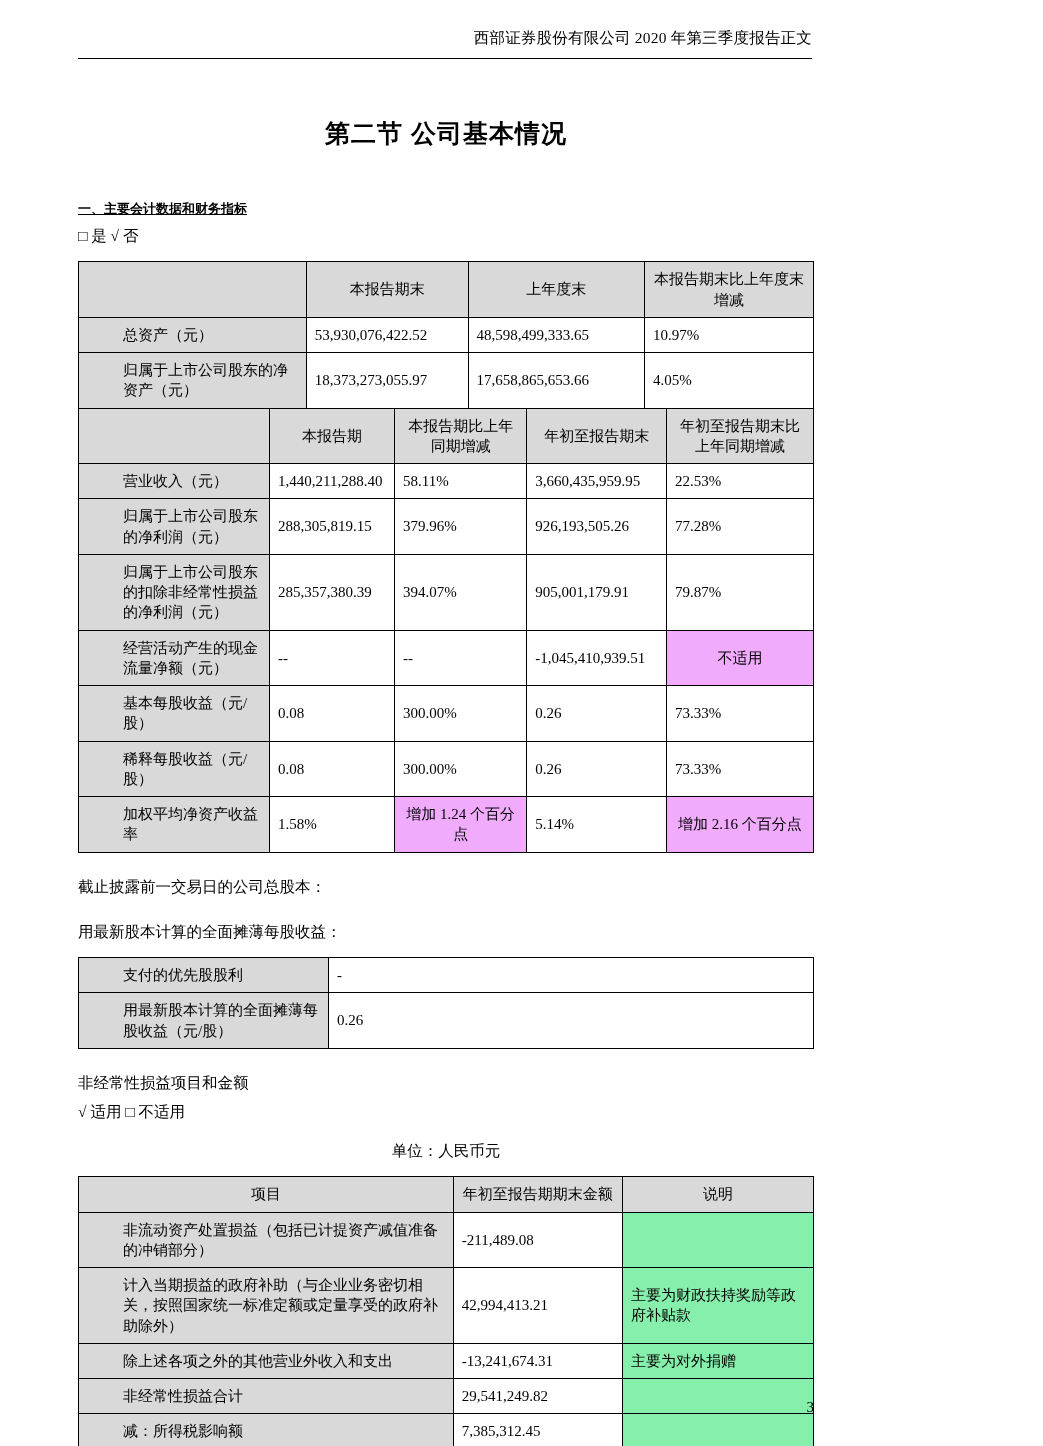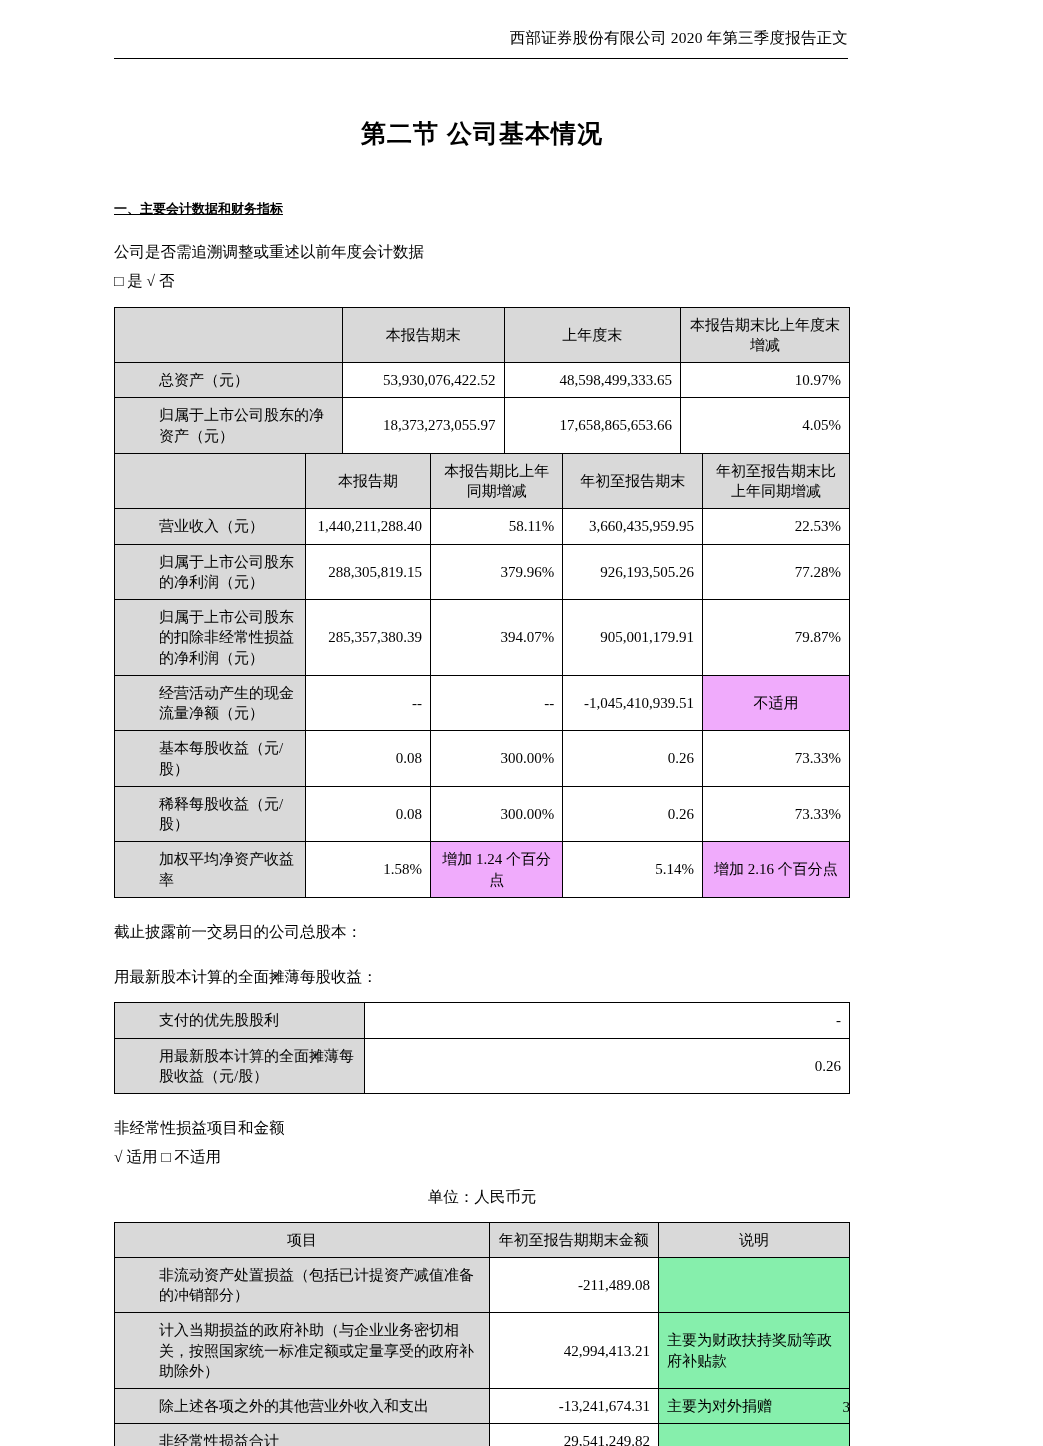--- a/index.html
+++ b/index.html
@@ -13,21 +13,20 @@
     font-family: "Liberation Serif", "DejaVu Serif", serif;
     color: #000000;
     position: relative;
   }
   .page {
     position: relative;
     width: 892px;
     height: 1446px;
     box-sizing: border-box;
     padding: 0 78px;
-    margin-left: 36px;
   }
   .header {
     padding-top: 28px;
     text-align: right;
     font-size: 15.5px;
     letter-spacing: 0.2px;
     padding-right: 2px;
   }
   .header-rule {
     border-bottom: 1px solid #000;
@@ -75,21 +74,21 @@
   .hdr {
     background: #d9d9d9;
     text-align: center;
   }
   .lbl {
     background: #d9d9d9;
     text-align: left;
     padding-left: 44px;
   }
   .num {
-    text-align: right;
+    text-align: left;
     background: #ffffff;
   }
   .ctr {
     text-align: center;
     background: #f0abfc;
   }
   .lft {
     text-align: left;
     background: #86efac;
   }
@@ -113,21 +112,20 @@
 
   <div class="header">
     <span>西部证券股份有限公司 2020 年第三季度报告正文</span>
     <div class="header-rule"></div>
   </div>
 
   <h1 class="section-title">第二节  公司基本情况</h1>
 
   <h2 class="sub-title">一、主要会计数据和财务指标</h2>
 
-  <p class="para">公司是否需追溯调整或重述以前年度会计数据</p>
   <p class="para tight">□ 是 √ 否</p>
 
   <table class="main-table">
     <colgroup>
       <col style="width:31%">
         <col style="width:22%">
         <col style="width:24%">
         <col style="width:23%">
     </colgroup>
     <tbody>

